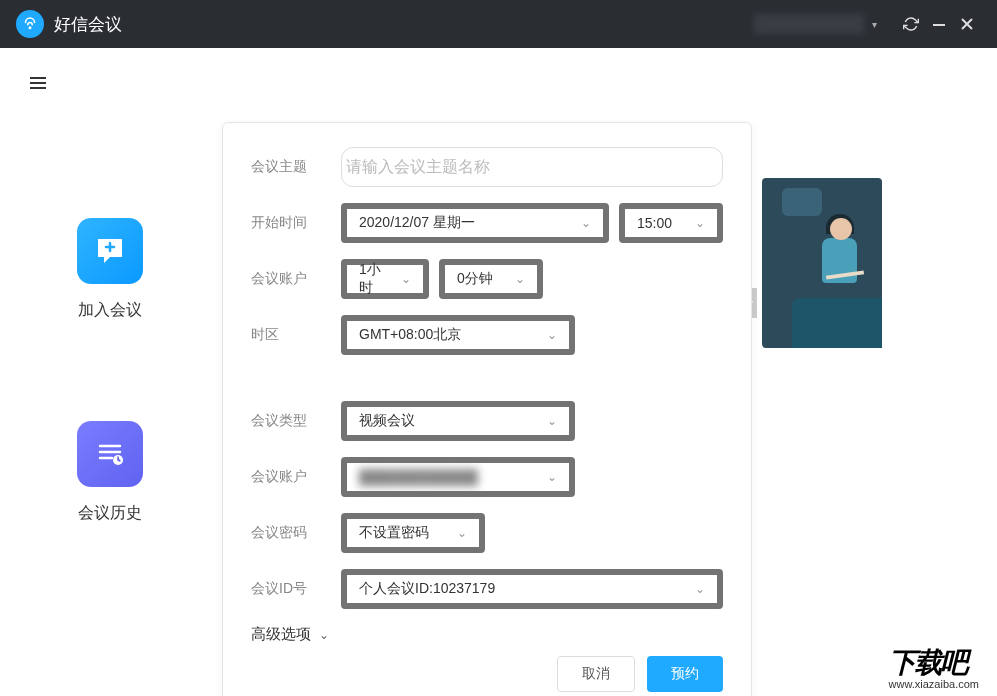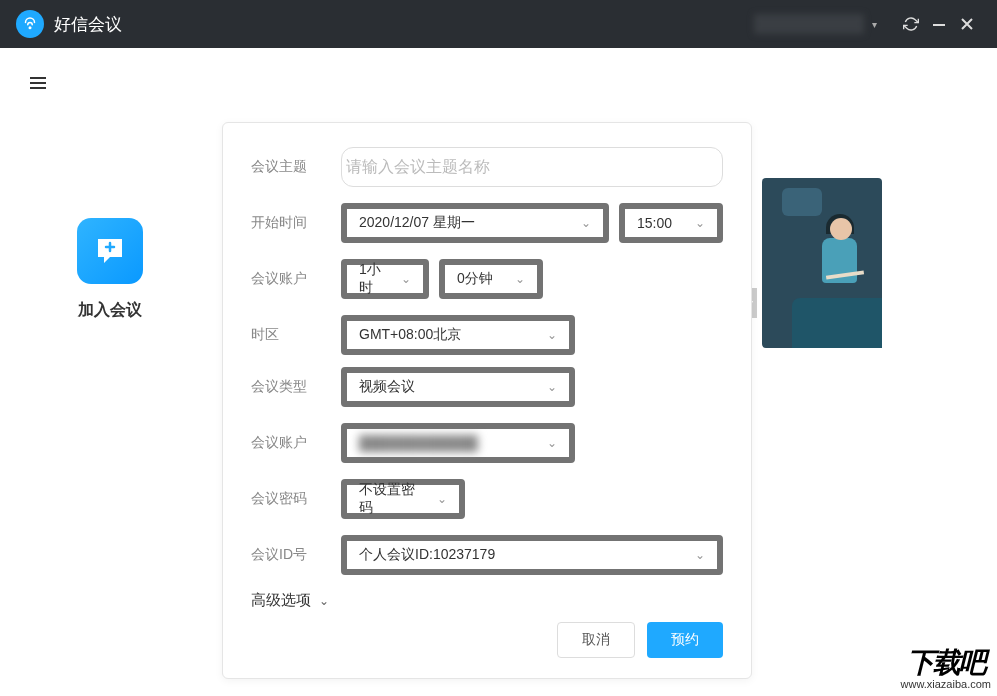--- a/index.html
+++ b/index.html
@@ -16,21 +16,21 @@
     
     .main-area { display: flex; height: calc(100% - 48px); position: relative; }
     .menu-btn { position: absolute; top: 26px; left: 30px; cursor: pointer; }
     .menu-btn div { width: 16px; height: 2px; background: #333; margin: 3px 0; }
     
     .sidebar { width: 220px; padding-top: 170px; display: flex; flex-direction: column; align-items: center; gap: 100px; }
     .sidebar-item { display: flex; flex-direction: column; align-items: center; cursor: pointer; }
     .icon-tile { width: 66px; height: 66px; border-radius: 14px; display: flex; align-items: center; justify-content: center; margin-bottom: 16px; }
     .tile-blue { background: linear-gradient(135deg, #2fb4ff, #0a99ff); }
     .tile-purple { background: linear-gradient(135deg, #7a7dff, #5f63f0); }
-    .sidebar-label { font-size: 16px; color: #333; font-weight: bold; }
+    .sidebar-label { font-size: 16px; color: #333; }
     
     .bg-illustration { position: absolute; top: 130px; right: 115px; width: 120px; height: 170px; background: #2c4a5a; border-radius: 4px; }
     .bg-illustration .bubble { position: absolute; top: 10px; left: 20px; width: 40px; height: 28px; background: #3a6378; border-radius: 6px; }
     .bg-illustration .head { position: absolute; top: 40px; right: 30px; width: 22px; height: 22px; border-radius: 50%; background: #e8c5a8; }
     .bg-illustration .hair { position: absolute; top: 36px; right: 28px; width: 28px; height: 20px; border-radius: 14px 14px 0 0; background: #1a2a30; }
     .bg-illustration .body { position: absolute; top: 60px; right: 25px; width: 35px; height: 45px; background: #4aa0b8; border-radius: 8px 8px 4px 4px; }
     .bg-illustration .laptop { position: absolute; top: 95px; right: 18px; width: 38px; height: 4px; background: #e8dcc8; transform: rotate(-8deg); }
     .bg-illustration .couch { position: absolute; bottom: 0; right: 0; width: 90px; height: 50px; background: #1f5568; border-radius: 8px 0 0 0; }
     .bg-chevron { position: absolute; top: 240px; right: 240px; color: #fff; background: rgba(0,0,0,0.2); width: 14px; height: 30px; display: flex; align-items: center; justify-content: center; font-size: 12px; }
     
@@ -49,21 +49,21 @@
     .collapse-row { display: flex; align-items: center; font-size: 15px; color: #333; cursor: pointer; margin-top: 8px; margin-bottom: 12px; }
     .collapse-row .chev { margin-left: 8px; font-size: 12px; color: #666; }
     
     .modal-footer { display: flex; justify-content: flex-end; gap: 12px; }
     .btn { height: 36px; padding: 0 24px; border-radius: 4px; font-size: 14px; cursor: pointer; display: flex; align-items: center; justify-content: center; border: none; }
     .btn-default { background: #fff; border: 1px solid #ddd; color: #555; }
     .btn-primary { background: #1fa9ff; color: #fff; }
     
     .blurred-value { filter: blur(4px); color: #888; user-select: none; }
     
-    .watermark { position: absolute; bottom: 6px; right: 6px; text-align: center; }
+    .watermark { position: absolute; bottom: 6px; right: 18px; text-align: left; }
     .watermark-main { font-size: 28px; font-weight: 900; font-style: italic; color: #000; text-shadow: 1px 1px 0 #fff; letter-spacing: -2px; }
     .watermark-url { font-size: 11px; color: #333; margin-top: -4px; }
   </style>
 </head>
 <body>
 
 <div class="titlebar">
   <div class="logo-badge">
     <svg viewBox="0 0 24 24" fill="#fff">
         <path d="M6 10c0-3.3 2.7-6 6-6s6 2.7 6 6M9 13c0-1.7 1.3-3 3-3s3 1.3 3 3" stroke="#fff" stroke-width="2" fill="none" stroke-linecap="round"></path>
@@ -102,20 +102,30 @@
   <div class="sidebar">
     <div class="sidebar-item">
       <div class="icon-tile tile-blue">
         <svg width="36" height="36" viewBox="0 0 36 36">
             <path d="M6 6h24v18H18l-6 6v-6H6z" fill="#fff"></path>
             <path d="M18 10v8M14 14h8" stroke="#1fa9ff" stroke-width="2.5" stroke-linecap="round"></path>
           </svg>
       </div>
       <div class="sidebar-label">加入会议</div>
     </div>
+    <div class="sidebar-item">
+      <div class="icon-tile tile-purple">
+        <svg width="36" height="36" viewBox="0 0 36 36">
+            <path d="M8 10h20M8 16h20M8 22h12" stroke="#fff" stroke-width="2.5" stroke-linecap="round"></path>
+            <circle cx="26" cy="24" r="5" fill="#fff"></circle>
+            <path d="M26 21v3l2 1" stroke="#6568f2" stroke-width="1.5" stroke-linecap="round"></path>
+          </svg>
+      </div>
+      <div class="sidebar-label">会议历史</div>
+    </div>
   </div>
 
   <div class="bg-illustration">
     <div class="bubble"></div>
     <div class="couch"></div>
     <div class="body"></div>
     <div class="hair"></div>
     <div class="head"></div>
     <div class="laptop"></div>
   </div>
@@ -151,21 +161,21 @@
           <span>1小时</span>
           <span class="chev">⌄</span>
         </div>
         <div class="select-box" style="width:104px">
           <span>0分钟</span>
           <span class="chev">⌄</span>
         </div>
       </div>
     </div>
 
-    <div class="form-row" style="margin-bottom:12px">
+    <div class="form-row" style="margin-bottom:46px">
       <div class="form-label">时区</div>
       <div class="form-controls">
         <div class="select-box" style="width:234px">
           <span>GMT+08:00北京</span>
           <span class="chev">⌄</span>
         </div>
       </div>
     </div>
 
     <div class="form-row">
@@ -184,21 +194,21 @@
         <div class="select-box" style="width:234px">
           <span class="blurred-value">████████████</span>
           <span class="chev">⌄</span>
         </div>
       </div>
     </div>
 
     <div class="form-row">
       <div class="form-label">会议密码</div>
       <div class="form-controls">
-        <div class="select-box" style="width:124px">
+        <div class="select-box" style="width:144px">
           <span>不设置密码</span>
           <span class="chev">⌄</span>
         </div>
       </div>
     </div>
 
     <div class="form-row">
       <div class="form-label">会议ID号</div>
       <div class="form-controls">
         <div class="select-box" style="flex:1">

